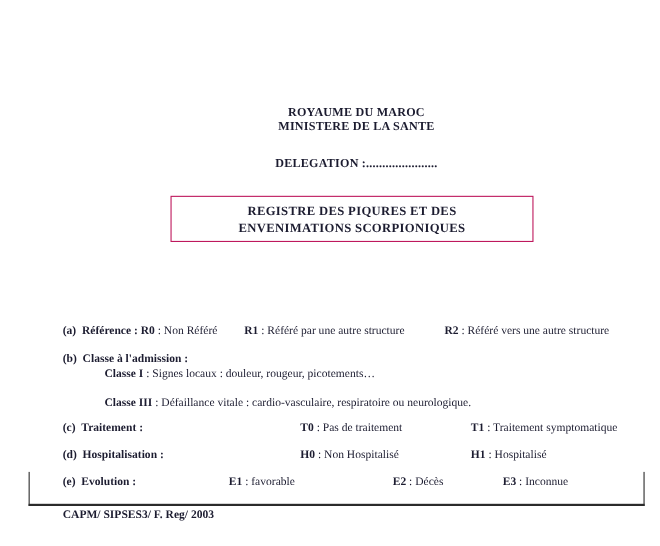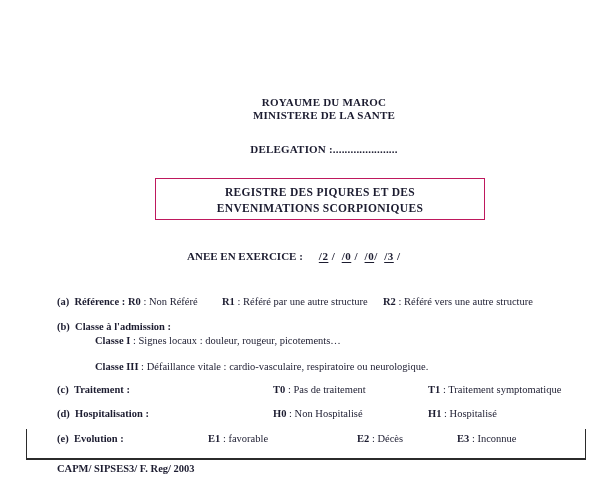--- a/index.html
+++ b/index.html
@@ -46,33 +46,30 @@
   <div class="c hdr" style="top:109px">MINISTERE DE LA SANTE</div>
 
   <div class="c hdr" style="top:143px">DELEGATION :......................</div>
 
   <div class="title-box">
     <div>REGISTRE DES PIQURES ET DES</div>
     <div>ENVENIMATIONS SCORPIONIQUES</div>
   </div>
 
 
-  <div class="abs year" style="left:187px; top:250px">
-    <span class="b">ANEE EN EXERCICE :</span><span class="digits"><u>/2</u><span> /  </span><u>/0</u><span> /  </span><u>/0</u><span>/  </span><u>/3</u><span> /</span></span>
-  </div>
 
   <div class="abs body-txt" style="left:57px; top:296px">
     <span class="b">(a)</span>&nbsp;
     <span class="b">Référence :</span>
     <span class="b">R0</span><span> : Non Référé</span>
   </div>
   <div class="abs body-txt" style="left:222px; top:296px">
     <span class="b">R1</span><span> : Référé par une autre structure</span>
   </div>
-  <div class="abs body-txt" style="left:383px; top:296px">
+  <div class="abs body-txt" style="left:404px; top:296px">
     <span class="b">R2</span><span> : Référé vers une autre structure</span>
   </div>
 
   <div class="abs body-txt" style="left:57px; top:321px">
     <span class="b">(b)</span>&nbsp;
     <span class="b">Classe à l'admission :</span>
   </div>
   <div class="abs body-txt" style="left:95px; top:335px">
     <span class="b">Classe I</span><span> : Signes locaux : douleur, rougeur, picotements…</span>
   </div>

